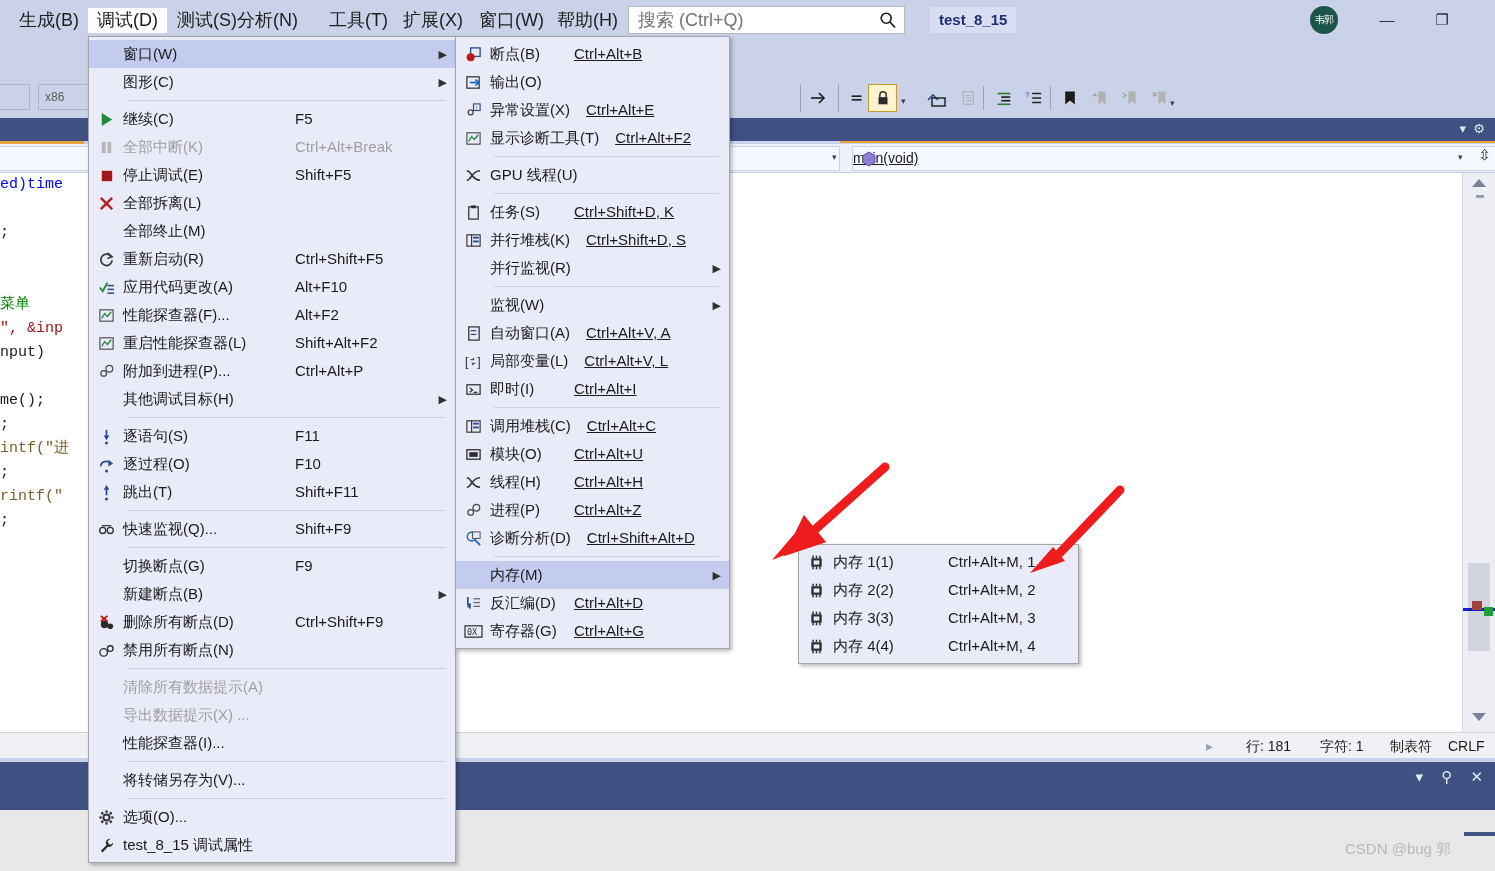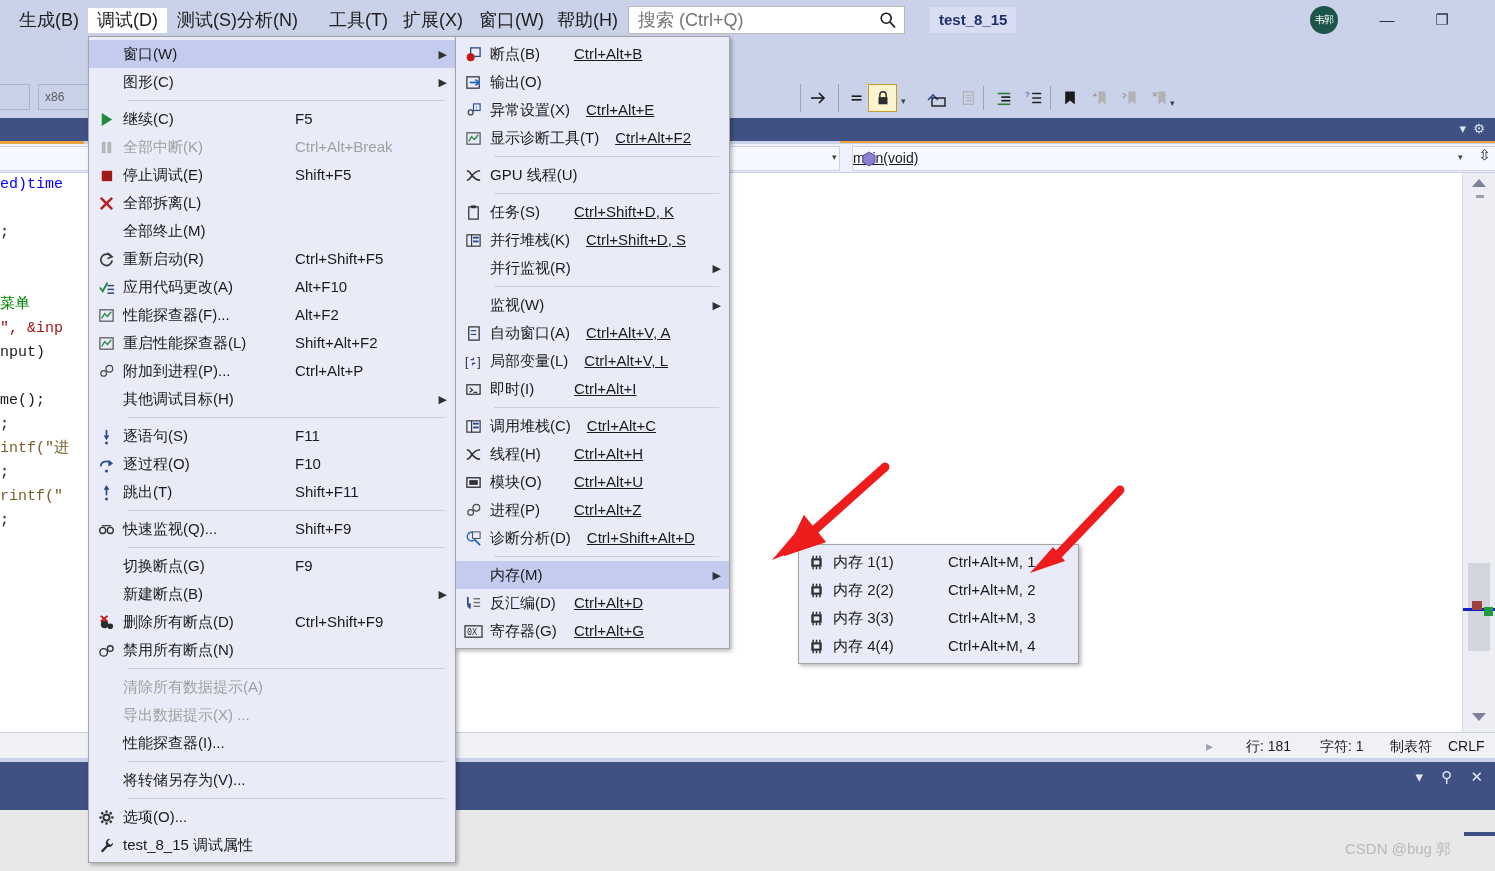--- a/index.html
+++ b/index.html
@@ -747,36 +747,36 @@
             <rect x="8.5" y="5" width="6" height="2" fill="#2a4b8d"></rect>
             <rect x="8.5" y="9" width="6" height="2" fill="#2a4b8d"></rect>
           </svg>
         </span>
         <span class="lb">调用堆栈(C)</span>
         <span class="sc">Ctrl+Alt+C</span>
       </div>
       <div class="mi">
         <span class="ic">
           <svg viewBox="0 0 18 18" width="17" height="17">
+            <rect x="2" y="4" width="14" height="10" fill="none" stroke="#2f2f2f" stroke-width="1.4"></rect>
+            <rect x="4.5" y="6.5" width="9" height="5" fill="#2f2f2f"></rect>
+          </svg>
+        </span>
+        <span class="lb">模块(O)</span>
+        <span class="sc">Ctrl+Alt+U</span>
+      </div>
+      <div class="mi">
+        <span class="ic">
+          <svg viewBox="0 0 18 18" width="17" height="17">
             <path d="M2 4 C7 4 7 14 16 14" fill="none" stroke="#2f2f2f" stroke-width="1.6"></path>
             <path d="M2 14 C7 14 7 4 16 4" fill="none" stroke="#2f2f2f" stroke-width="1.6"></path>
           </svg>
         </span>
         <span class="lb">线程(H)</span>
         <span class="sc">Ctrl+Alt+H</span>
-      </div>
-      <div class="mi">
-        <span class="ic">
-          <svg viewBox="0 0 18 18" width="17" height="17">
-            <rect x="2" y="4" width="14" height="10" fill="none" stroke="#2f2f2f" stroke-width="1.4"></rect>
-            <rect x="4.5" y="6.5" width="9" height="5" fill="#2f2f2f"></rect>
-          </svg>
-        </span>
-        <span class="lb">模块(O)</span>
-        <span class="sc">Ctrl+Alt+U</span>
       </div>
       <div class="mi">
         <span class="ic">
           <svg viewBox="0 0 18 18" width="17" height="17">
             <circle cx="6" cy="11" r="3" fill="none" stroke="#4a4a4a" stroke-width="1.3"></circle>
             <circle cx="12" cy="6" r="3.6" fill="none" stroke="#4a4a4a" stroke-width="1.3"></circle>
           </svg>
         </span>
         <span class="lb">进程(P)</span>
         <span class="sc">Ctrl+Alt+Z</span>

